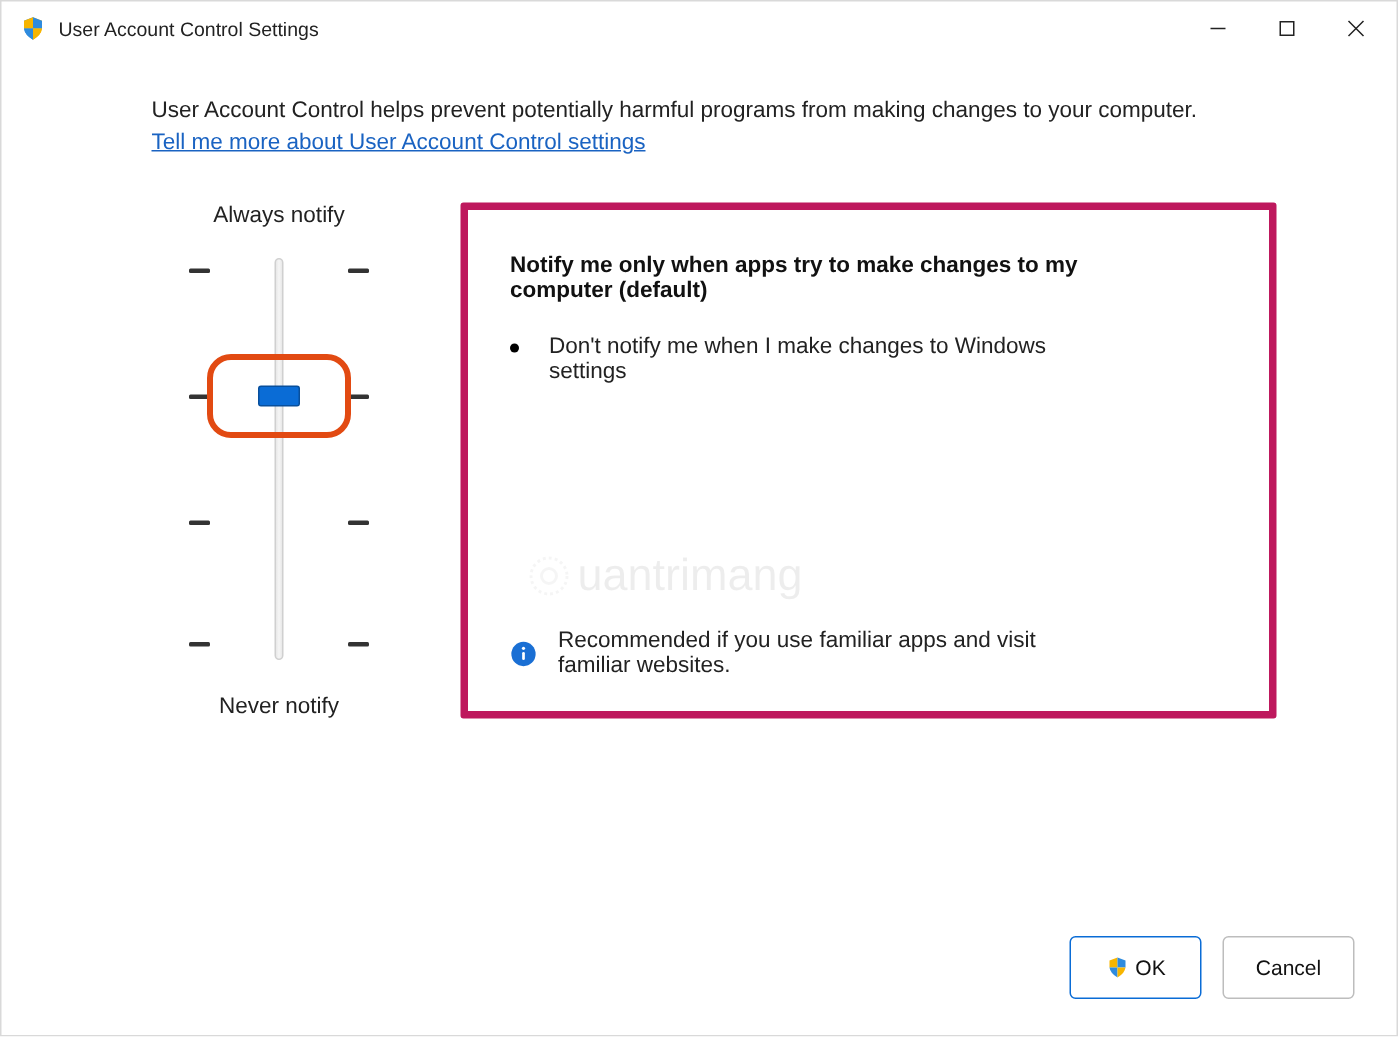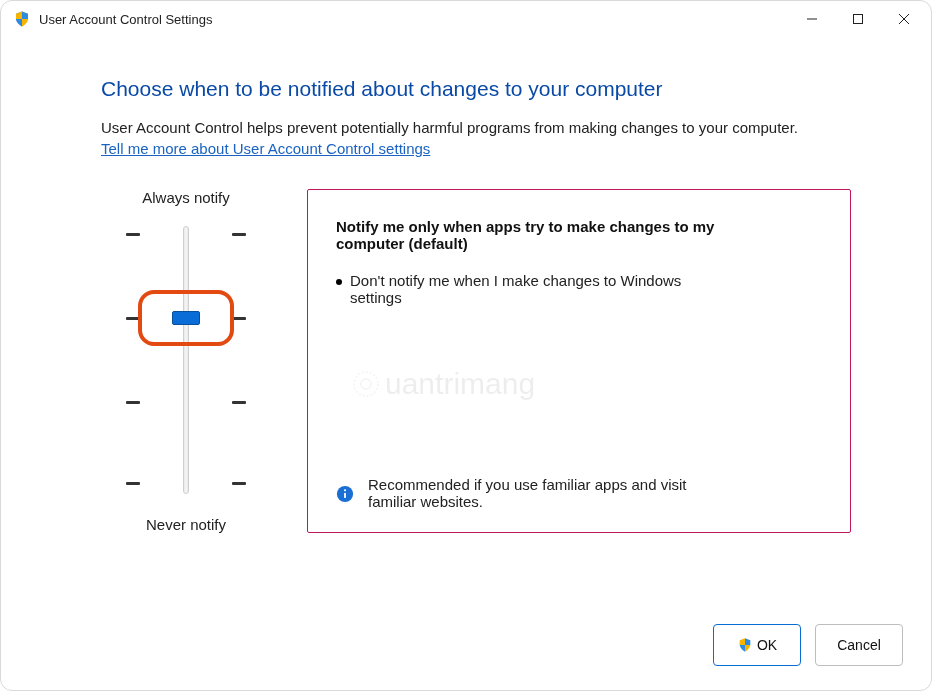--- a/index.html
+++ b/index.html
@@ -9,21 +9,21 @@
     background: #fff;
     width: 932px;
     height: 691px;
     overflow: hidden;
     position: relative;
   }
   .window {
     width: 932px;
     height: 691px;
     border: 1px solid #d9d9d9;
-    border-radius: 12px;
+    border-radius: 0;
     background: #fff;
     display: flex;
     flex-direction: column;
     position: relative;
   }
   .titlebar {
     height: 36px;
     display: flex;
     align-items: center;
     padding: 0 4px 0 12px;
@@ -135,39 +135,39 @@
     position: absolute;
     width: 96px;
     height: 56px;
     border: 4px solid #e24a12;
     border-radius: 16px;
     left: 50%;
     margin-left: -48px;
   }
   .panel {
     flex: 1 1 auto;
-    border: 1px solid #be185d;
+    border: 5px solid #be185d;
     border-radius: 2px;
     padding: 22px 28px 22px 28px;
     min-height: 300px;
     display: flex;
     flex-direction: column;
     position: relative;
   }
   .panel-title {
     font-weight: 700;
     font-size: 15px;
     color: #111;
     margin: 6px 0 14px 0;
     max-width: 380px;
   }
   .bullet-row {
     display: flex;
     align-items: flex-start;
-    gap: 8px;
+    gap: 20px;
     font-size: 15px;
     color: #222;
     margin-top: 6px;
     max-width: 360px;
   }
   .bullet-dot {
     width: 6px; height: 6px;
     background: #000;
     border-radius: 50%;
     margin-top: 7px;
@@ -264,21 +264,20 @@
         </svg>
     </span>
     <span class="win-btn">
       <svg width="12" height="12" viewBox="0 0 12 12">
           <path d="M1 1 L11 11 M11 1 L1 11" stroke="#222" stroke-width="1"></path>
         </svg>
     </span>
   </div>
 
   <div class="content">
-    <h1 class="heading">Choose when to be notified about changes to your computer</h1>
     <p class="desc">User Account Control helps prevent potentially harmful programs from making changes to your computer.</p>
     <a class="link">Tell me more about User Account Control settings</a>
 
     <div class="body-row">
 
       <div class="slider-col">
         <div class="slider-label-top">Always notify</div>
         <div class="slider-track">
           <div class="track-line"></div>
           <div class="tick" style="top:14px">

